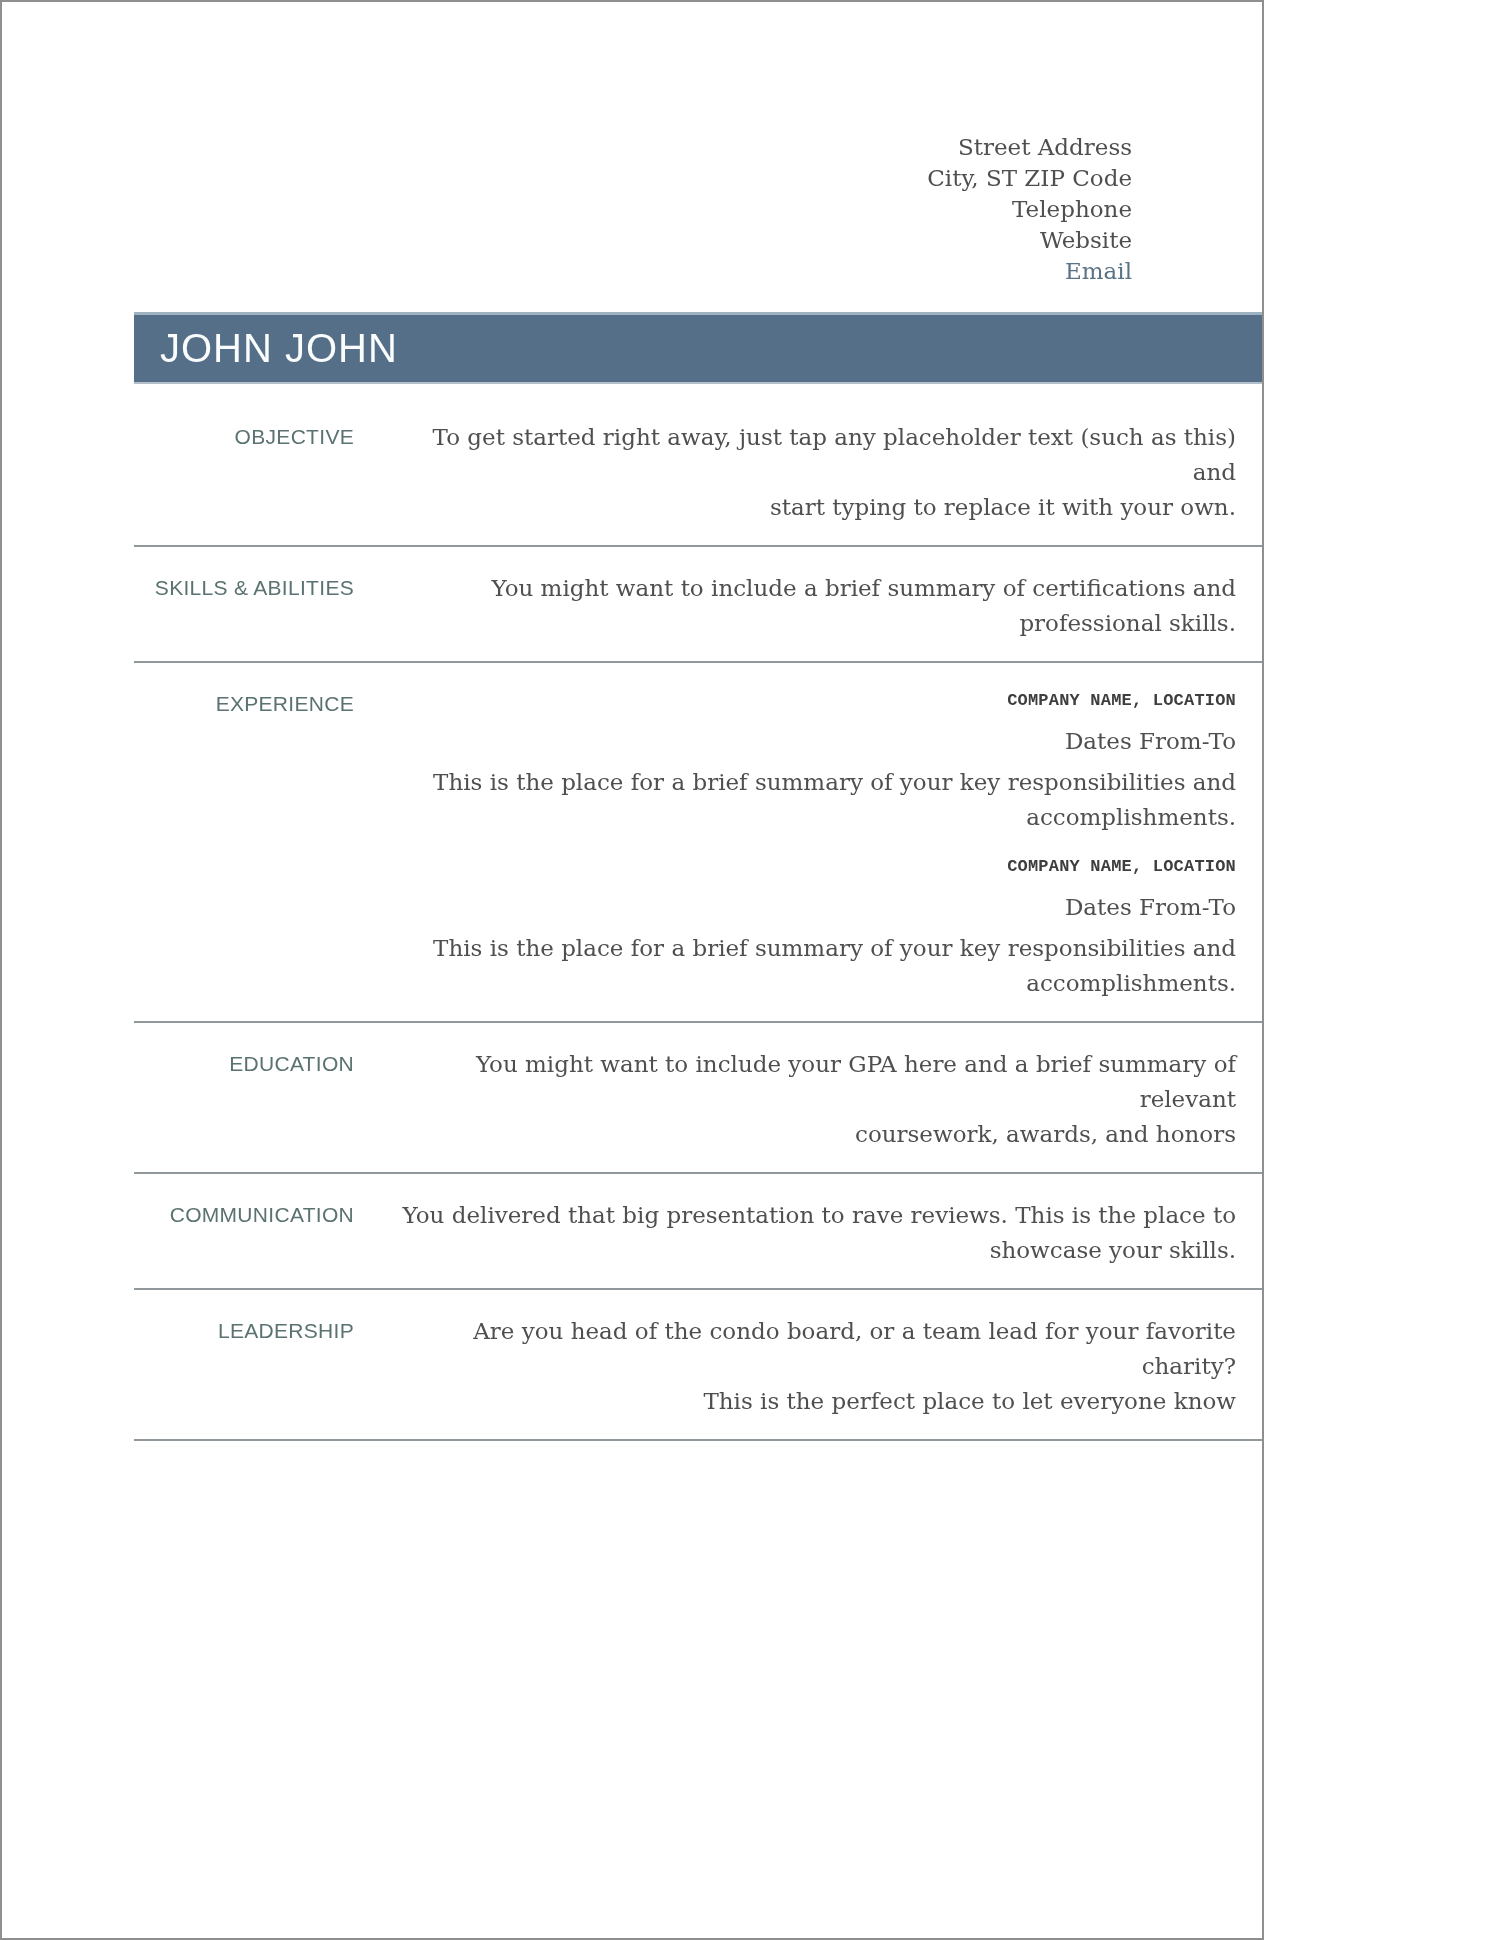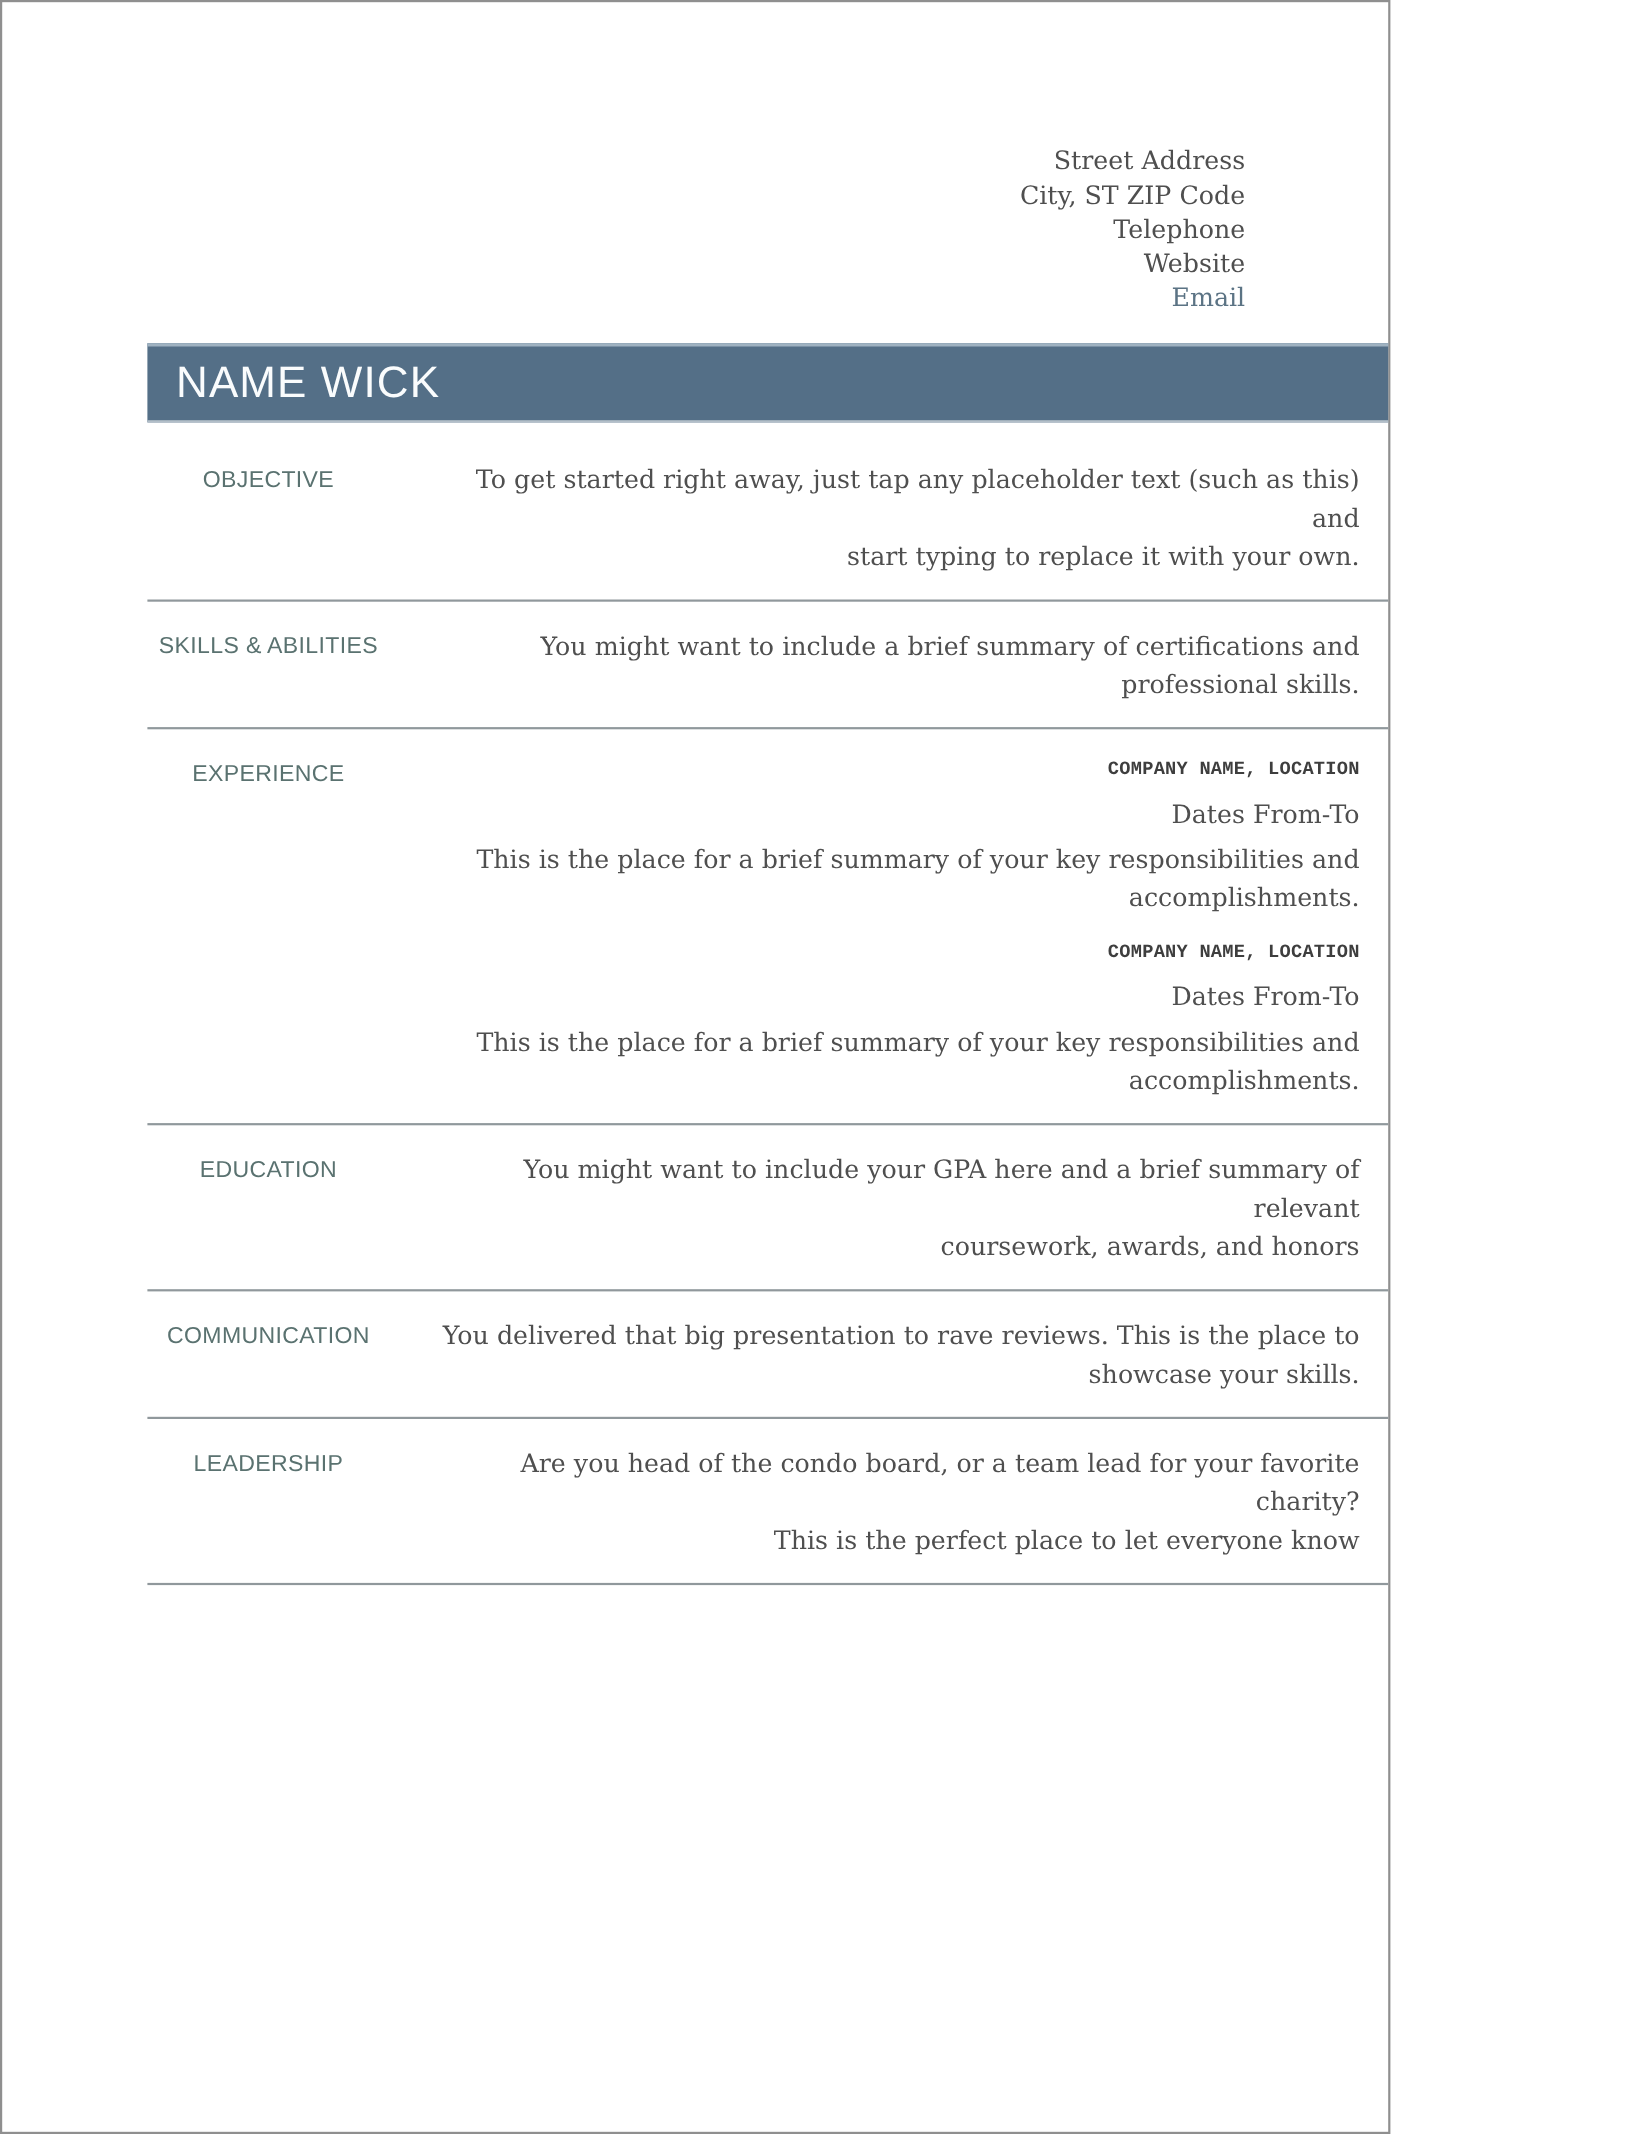--- a/index.html
+++ b/index.html
@@ -54,21 +54,21 @@
   }
   section{
     display:flex;
     padding:24px 0 20px 0;
     border-bottom:2px solid var(--divider);
   }
   section.first{padding-top:36px;}
   section.last{border-bottom:none;}
   .label{
     flex:0 0 220px;width:220px;
-    text-align:center;
+    text-align:right;
     font-family:"Liberation Sans", sans-serif;
     font-size:21px;letter-spacing:0.3px;
     color:var(--section-label);
     padding-top:3px;
     line-height:28px;
   }
   .body{flex:1;margin-left:42px;max-width:840px;text-align:right;}
   p.text{
     margin:0;
     font-size:23px;line-height:35px;
@@ -96,21 +96,21 @@
 
   <div class="contact">
     <div>Street Address</div>
     <div>City, ST ZIP Code</div>
     <div>Telephone</div>
     <div>Website</div>
     <div class="email">Email</div>
   </div>
 
   <div class="name-bar">
-    <span class="name">NAME WICK</span>
+    <span class="name">JOHN JOHN</span>
   </div>
 
   <div class="sections">
 
     <section class="first">
       <div class="label">OBJECTIVE</div>
       <div class="body">
         <p class="text">To get started right away, just tap any placeholder text (such as this) and
 start typing to replace it with your own.</p>
       </div>

